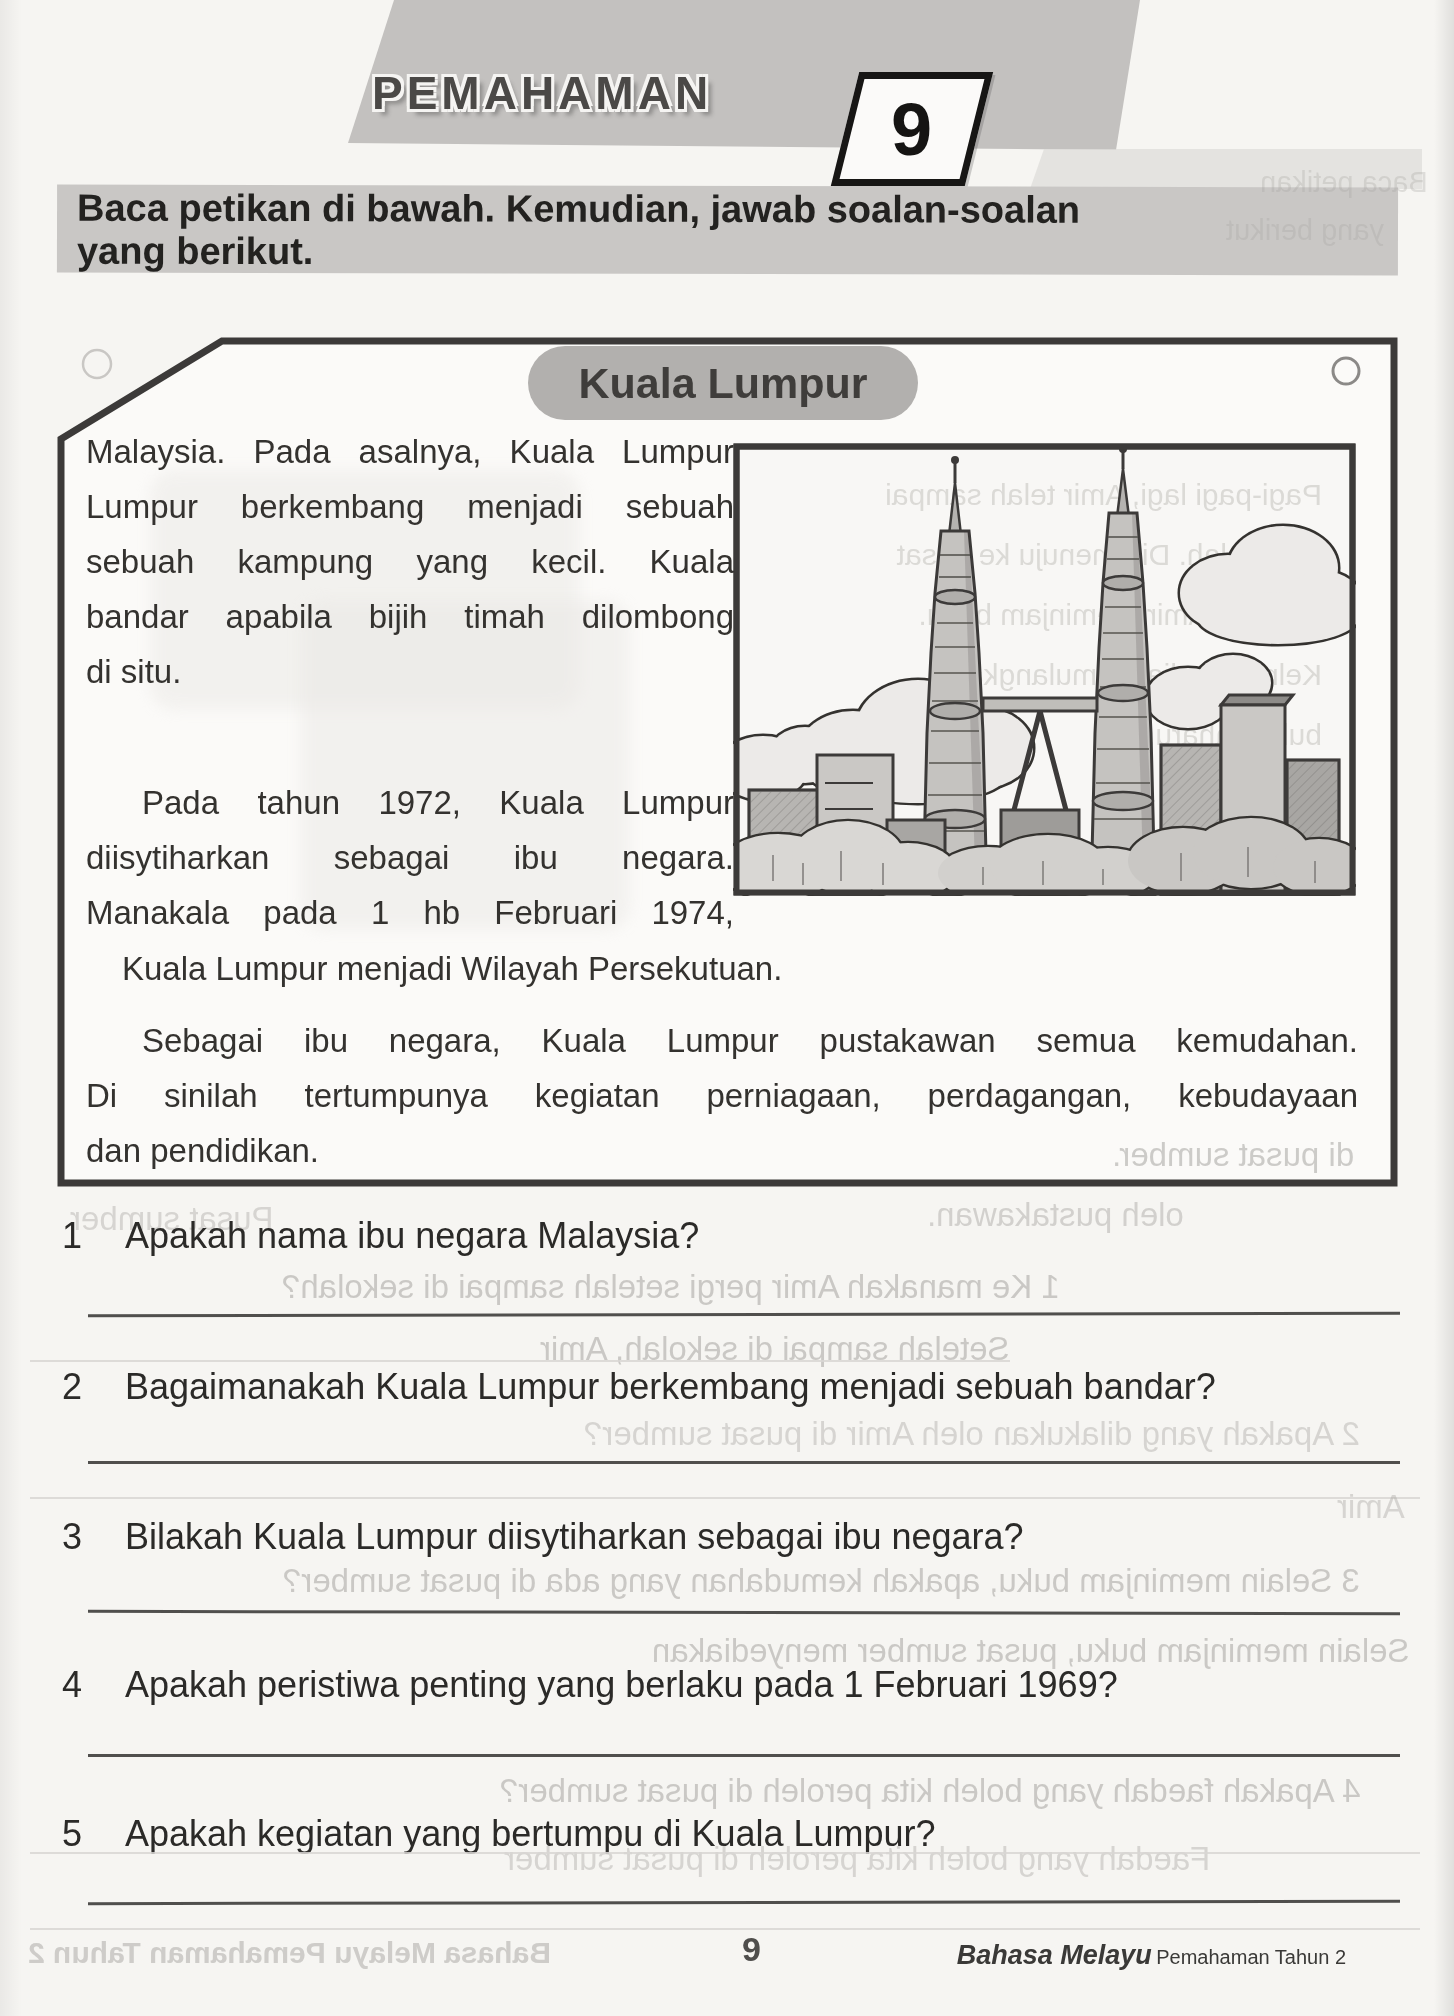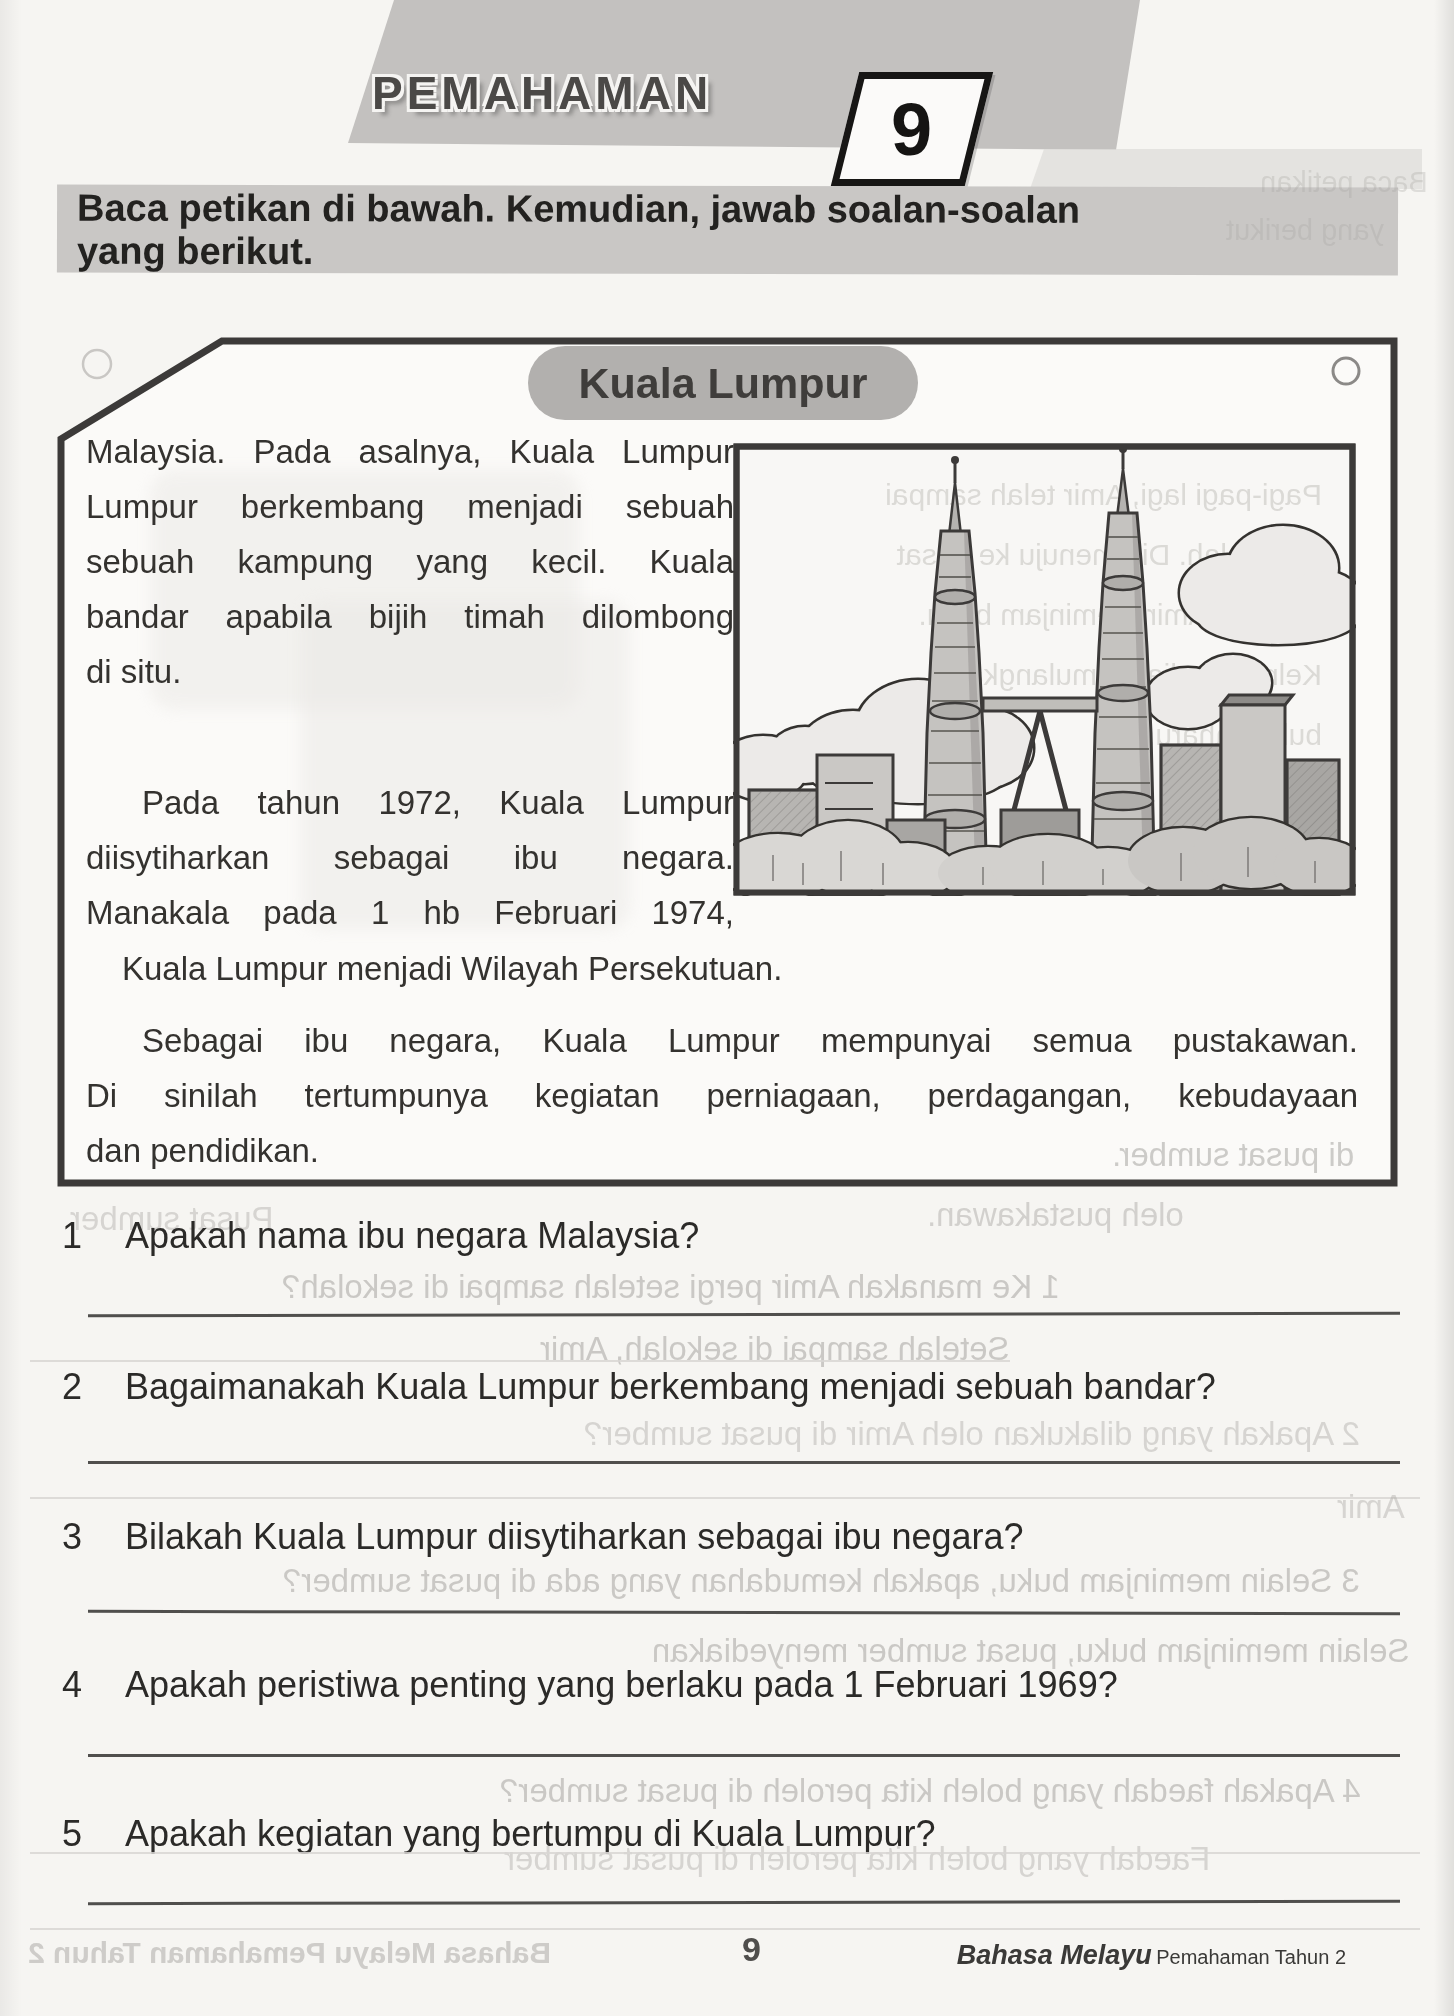--- a/index.html
+++ b/index.html
@@ -279,21 +279,21 @@
   </div>
 
   <div class="abs ptxt" style="left:86px; top:775px; width:648px;">
     <div class="pl j ind">Pada tahun 1972, Kuala Lumpur</div>
     <div class="pl j">diisytiharkan sebagai ibu negara.</div>
     <div class="pl j">Manakala pada 1 hb Februari 1974,</div>
   </div>
   <div class="abs ptxt pl" style="left:86px; top:941px; width:1272px;margin-left:36px;">Kuala Lumpur menjadi Wilayah Persekutuan.</div>
 
   <div class="abs ptxt" style="left:86px; top:1013px; width:1272px;">
-    <div class="pl j ind">Sebagai ibu negara, Kuala Lumpur mempunyai semua pustakawan.</div>
+    <div class="pl j ind">Sebagai ibu negara, Kuala Lumpur pustakawan semua kemudahan.</div>
     <div class="pl j">Di sinilah tertumpunya kegiatan perniagaan, perdagangan, kebudayaan</div>
     <div class="pl">dan pendidikan.</div>
   </div>
 
   <div class="abs ghost" style="right:100px; top:1136px;">di pusat sumber.</div>
   <div class="abs ghost" style="left:70px;  top:1200px; opacity:.4;">Pusat sumber</div>
   <div class="abs ghost" style="right:270px; top:1196px; opacity:.45;">oleh pustakawan.</div>
 
   <div class="abs q" style="top:1215px;">
     <span class="n">1</span>

